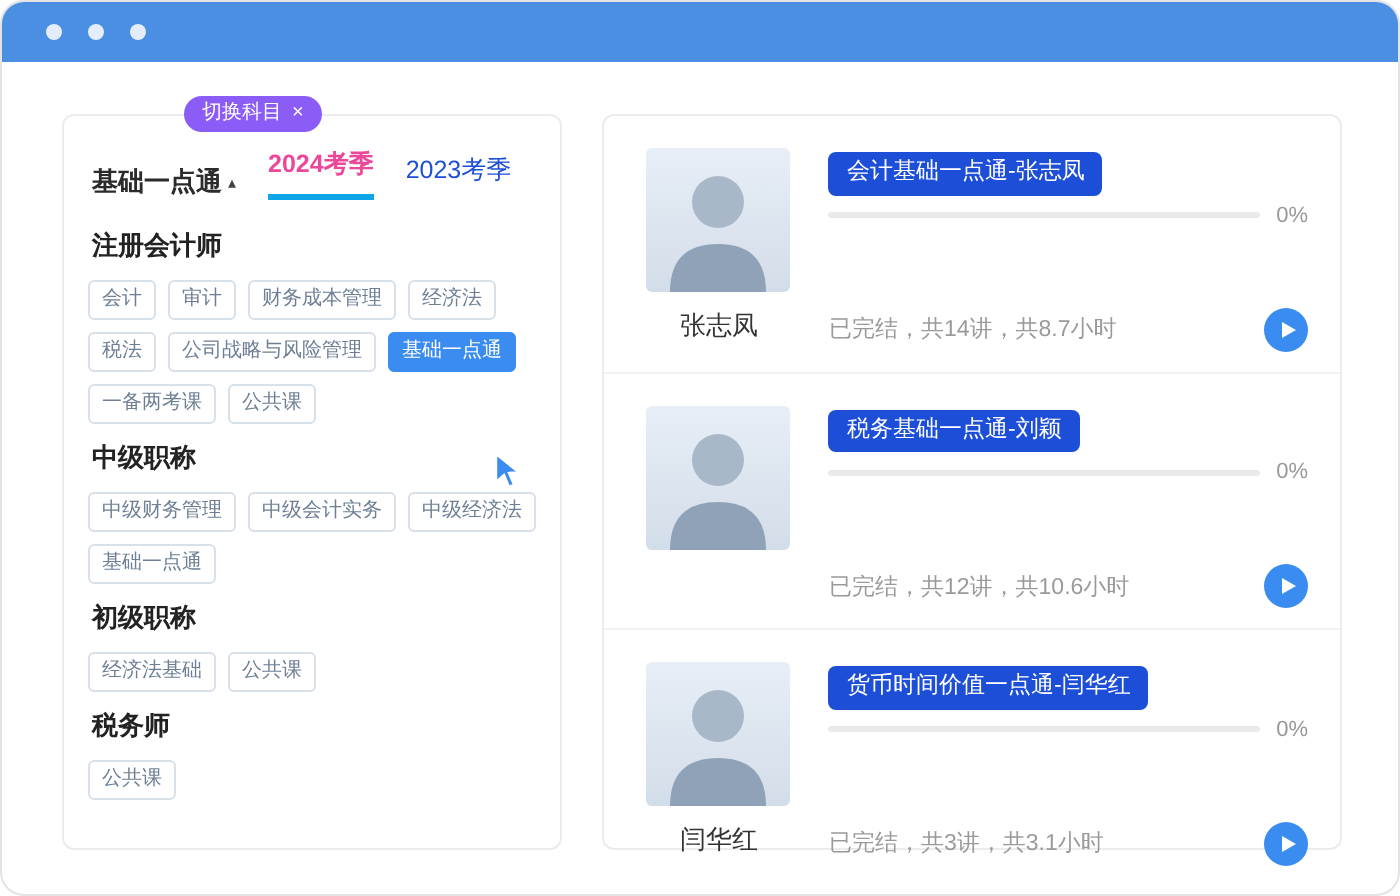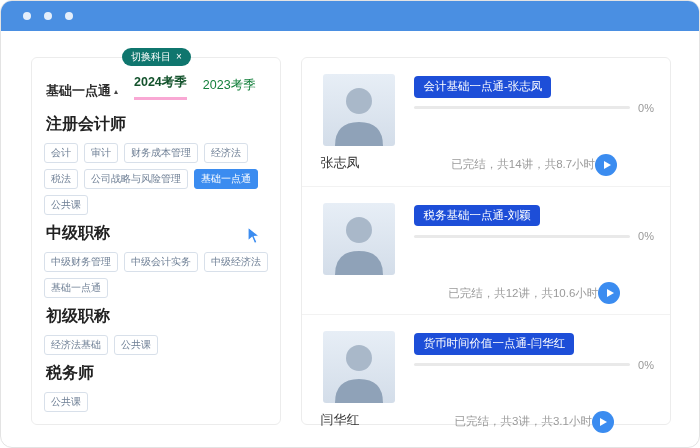--- a/index.html
+++ b/index.html
@@ -30,44 +30,44 @@
 
   
   .left-panel {
     position:relative;
     width:252px; height:368px;
     border:1px solid #ececec; border-radius:6px;
     background:#fff;
     padding:16px 12px 10px 12px;
   }
   .switch-badge {
-    position:absolute; top:-10px; left:90px;
-    background:#0f766e; color:#fff;
+    position:absolute; top:-10px; left:60px;
+    background:#8b5cf6; color:#fff;
     font-size:10px; line-height:1;
     padding:4px 9px; border-radius:10px;
     display:flex; align-items:center; gap:5px;
     white-space:nowrap; z-index:3;
   }
   .switch-badge .close { cursor:pointer; font-size:10px; }
   .lp-header {
     display:flex; align-items:flex-end; gap:16px;
     margin-bottom:14px; padding-left:2px;
   }
   .subject-selector {
     font-size:13px; font-weight:bold; color:#2b2b2b;
     display:flex; align-items:center; gap:3px; cursor:pointer;
   }
   .subject-selector .caret { font-size:8px; color:#444; }
-  .tab { font-size:12.5px; color:#15803d; padding-bottom:6px; cursor:pointer; }
+  .tab { font-size:12.5px; color:#1d4ed8; padding-bottom:6px; cursor:pointer; }
   .tab.active {
-    color:#14532d; font-weight:bold;
-    border-bottom:3px solid #f9a8d4;
+    color:#ec4899; font-weight:bold;
+    border-bottom:3px solid #0ea5e9;
   }
   .group { margin-bottom:6px; }
-  .group-title { font-size:16px; font-weight:bold; color:#222; margin:8px 0 8px 2px; }
+  .group-title { font-size:13px; font-weight:bold; color:#222; margin:8px 0 8px 2px; }
   .chips { display:flex; flex-wrap:wrap; gap:6px; }
   .chip {
     font-size:10px; color:#6e7f95;
     border:1px solid #d8e0ea; border-radius:3px;
     padding:4px 6px; line-height:1; cursor:pointer;
     background:#fff; white-space:nowrap;
   }
   .chip--active {
     background:#3b8cf0; border-color:#3b8cf0; color:#fff;
   }
@@ -83,39 +83,39 @@
     background:#fff;
     display:flex; flex-direction:column;
   }
   .course-row {
     flex:1;
     display:flex; gap:16px;
     padding:16px 16px 10px 18px;
     border-bottom:1px solid #f2f2f2;
   }
   .course-row:last-child { border-bottom:none; }
-  .teacher-col { width:78px; text-align:left; }
+  .teacher-col { width:78px; text-align:center; }
   .photo {
     width:72px; height:72px; border-radius:3px;
     background:linear-gradient(#e7eef6,#d3dde9);
     overflow:hidden; margin:0 auto;
   }
   .teacher-name { font-size:13px; color:#333; margin-top:8px; }
   .course-info { flex:1; min-width:0; padding-top:2px; }
   .course-title {
     display:inline-block;
     background:#1d4ed8; color:#fff;
     font-size:11.5px; padding:5px 9px;
     border-radius:4px; line-height:1;
     margin-bottom:4px; cursor:pointer; white-space:nowrap;
   }
   .progress-row { display:flex; align-items:center; gap:8px; margin-bottom:12px; }
   .progress-track { flex:1; height:3px; background:#e9e9e9; border-radius:2px; }
   .progress-label { font-size:11px; color:#999; }
-  .status-row { display:flex; align-items:center; justify-content:center;margin-top:40px; }
+  .status-row { display:flex; align-items:center; justify-content:space-between;margin-top:40px; }
   .status-text { font-size:11.5px; color:#9a9a9a; }
   .play-button {
     width:22px; height:22px; border-radius:50%;
     background:#3b8cf0; cursor:pointer;
     display:flex; align-items:center; justify-content:center;
   }
   .play-button .tri {
     width:0; height:0; margin-left:2px;
     border-left:7px solid #fff;
     border-top:4.5px solid transparent;
@@ -154,20 +154,21 @@
       <div class="group">
         <div class="group-title">注册会计师</div>
         <div class="chips">
           <span class="chip">会计</span>
           <span class="chip">审计</span>
           <span class="chip">财务成本管理</span>
           <span class="chip">经济法</span>
           <span class="chip">税法</span>
           <span class="chip">公司战略与风险管理</span>
           <span class="chip chip--active">基础一点通</span>
+          <span class="chip">一备两考课</span>
           <span class="chip">公共课</span>
         </div>
       </div>
 
       <div class="group">
         <div class="group-title">中级职称</div>
         <div class="chips">
           <span class="chip">中级财务管理</span>
           <span class="chip">中级会计实务</span>
           <span class="chip">中级经济法</span>

